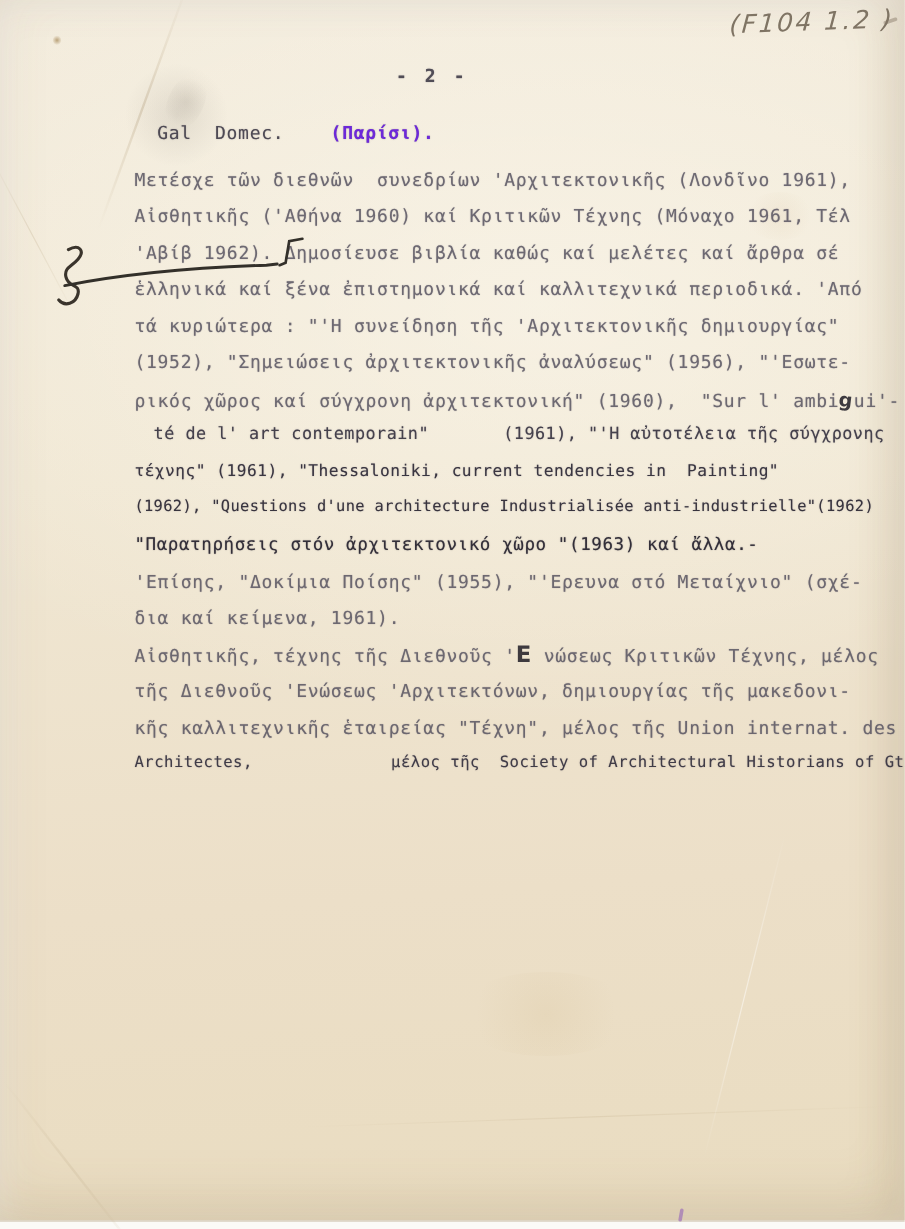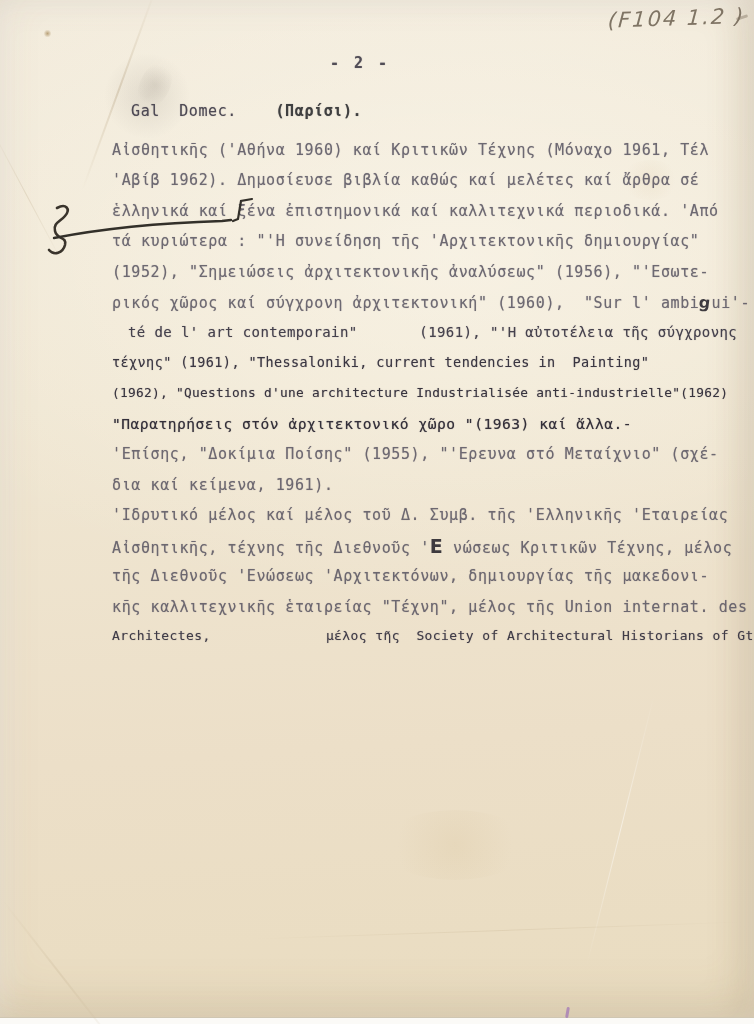--- a/index.html
+++ b/index.html
@@ -55,21 +55,21 @@
     position:absolute;left:300px;top:54px;width:120px;text-align:center;
     font-size:15px;letter-spacing:3px;color:#514d56;font-weight:bold;
     text-shadow:0 0 1px rgba(80,75,90,.55);white-space:pre;
   }
 
   
   .heading{
     position:absolute;left:131px;top:102px;font-size:15px;letter-spacing:.6px;
     color:#4e4a54;white-space:pre;text-shadow:0 0 1px rgba(75,70,85,.5);
   }
-  .heading .place{font-weight:bold;color:#404040;}
+  .heading .place{font-weight:bold;color:#6d28d9;}
 
   
   .textblock{position:absolute;left:112px;top:141px;width:636px;}
   .tline{
     white-space:pre;height:30.45px;font-size:15px;letter-spacing:.6px;
     color:#524e59;text-shadow:0 0 1px rgba(78,72,90,.5);
   }
   .fade{color:#5b5763;opacity:.88;}
   .t14{font-size:14px;letter-spacing:.4px;color:#45414c;}
   .t135{font-size:13.5px;letter-spacing:.4px;color:#3a3641;}
@@ -105,33 +105,33 @@
 <div class="stain s6"></div>
 
 <div class="pencil">(F104 1.2 )</div>
 <div class="pencil-tick"></div>
 
 <div class="pagenum">- 2 -</div>
 
 <div class="heading"><span>Gal  Domec.</span><span>    </span><span class="place">(Παρίσι).</span></div>
 
 <div class="textblock">
+  <div class="tline fade">Μετέσχε τῶν διεθνῶν  συνεδρίων 'Αρχιτεκτονικῆς (Λονδῖνο 1961),</div>
   <div class="tline fade">Αἰσθητικῆς ('Αθήνα 1960) καί Κριτικῶν Τέχνης (Μόναχο 1961, Τέλ</div>
   <div class="tline fade">'Αβίβ 1962). Δημοσίευσε βιβλία καθώς καί μελέτες καί ἄρθρα σέ</div>
   <div class="tline fade">ἑλληνικά καί ξένα ἐπιστημονικά καί καλλιτεχνικά περιοδικά. 'Από</div>
   <div class="tline fade">τά κυριώτερα : "'Η συνείδηση τῆς 'Αρχιτεκτονικῆς δημιουργίας"</div>
   <div class="tline fade">(1952), "Σημειώσεις ἀρχιτεκτονικῆς ἀναλύσεως" (1956), "'Εσωτε-</div>
   <div class="tline fade"><span>ρικός χῶρος καί σύγχρονη ἀρχιτεκτονική" (1960),  "Sur l' ambi</span><span class="hand-insert hand-g">g</span><span>ui'-</span></div>
   <div class="tline t14 ind16">té de l' art contemporain"       (1961), "'Η αὐτοτέλεια τῆς σύγχρονης</div>
   <div class="tline t135">τέχνης" (1961), "Thessaloniki, current tendencies in  Painting"</div>
   <div class="tline t128">(1962), "Questions d'une architecture Industrialisée anti-industrielle"(1962)</div>
   <div class="tline t145d">"Παρατηρήσεις στόν ἀρχιτεκτονικό χῶρο "(1963) καί ἄλλα.-</div>
   <div class="tline fade">'Επίσης, "Δοκίμια Ποίσης" (1955), "'Ερευνα στό Μεταίχνιο" (σχέ-</div>
   <div class="tline fade">δια καί κείμενα, 1961).</div>
-  <div class="tline fade">'Ιδρυτικό μέλος καί μέλος τοῦ Δ. Συμβ. τῆς 'Ελληνικῆς 'Εταιρείας</div>
   <div class="tline fade"><span>Αἰσθητικῆς, τέχνης τῆς Διεθνοῦς '</span><span class="hand-insert hand-e">Ε</span><span> νώσεως Κριτικῶν Τέχνης, μέλος</span></div>
   <div class="tline fade">τῆς Διεθνοῦς 'Ενώσεως 'Αρχιτεκτόνων, δημιουργίας τῆς μακεδονι-</div>
   <div class="tline fade">κῆς καλλιτεχνικῆς ἑταιρείας "Τέχνη", μέλος τῆς Union internat. des</div>
   <div class="tline t13">Architectes,              μέλος τῆς  Society of Architectural Historians of Gt.</div>
 </div>
 
 <svg class="pen-svg" width="754" height="1024" viewBox="0 0 754 1024">
 
   <path d="M57,208 c9,-5 14,1 8,8 c-5,6 -12,7 -10,15 c2,9 12,5 10,14 c-2,8 -11,11 -16,5" fill="none" stroke="#3a342c" stroke-width="2.6" stroke-linecap="round"></path>
 

